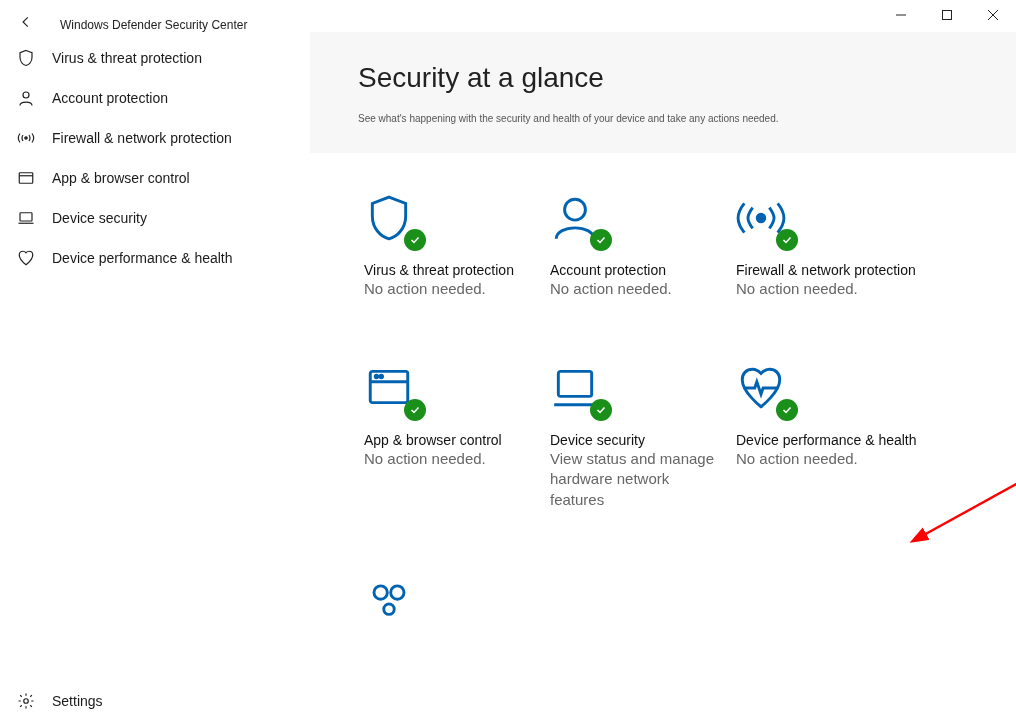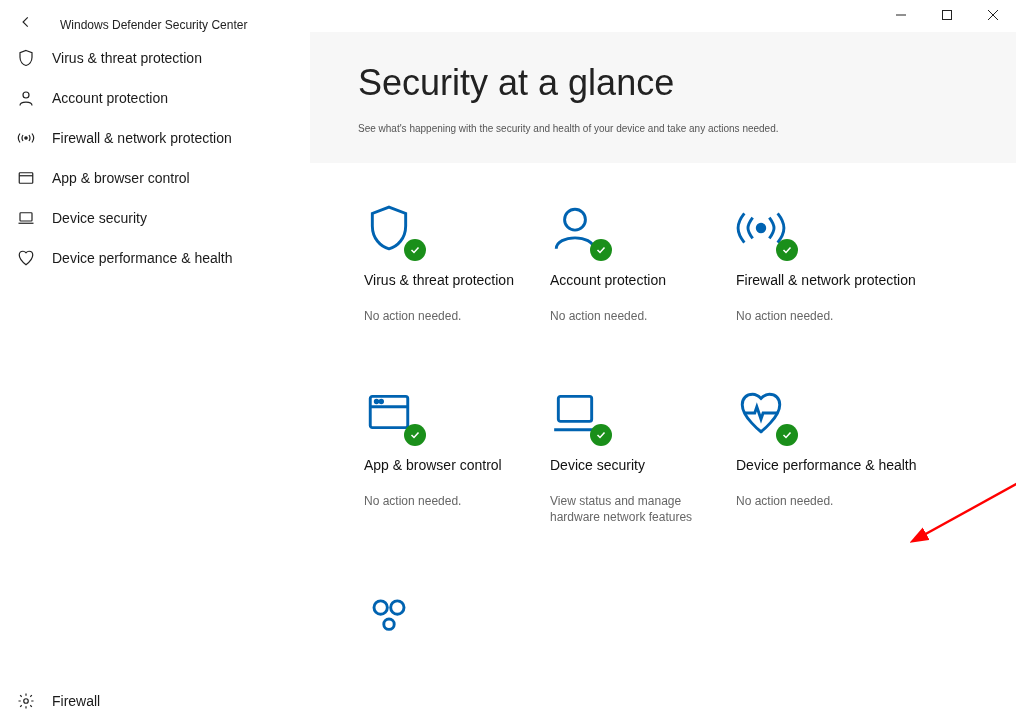--- a/index.html
+++ b/index.html
@@ -45,21 +45,21 @@
   }
   .nav li .icon { width: 20px; height: 20px; display: inline-flex; align-items:center; justify-content:center; }
   .nav li .label { padding-left: 16px; font-size: 14px; }
   .sidebar .filler { flex: 1; }
   .settings-row { height: 48px; display: flex; align-items: center; padding-left: 16px; cursor:pointer; }
   .settings-row .icon { width: 20px; height:20px; display:inline-flex; align-items:center; justify-content:center;}
   .settings-row .label { padding-left: 16px; font-size: 14px; }
 
   .main { flex: 1; padding: 40px 40px 0 48px; background: #fff; position: relative; }
   .hero { background: #f7f7f7; padding: 30px 36px 26px 36px; margin: -40px -40px 40px -48px; }
-  .hero h1 { font-weight: 400; font-size: 36px; color: #222; margin-left: 12px;}
+  .hero h1 { font-weight: 400; font-size: 28px; color: #222; margin-left: 12px;}
   .hero p { font-size: 10px; color: #555; margin-top: 18px; line-height: 1.45; max-width: 430px; margin-left: 12px; }
 
   .tiles {
     display: grid;
     grid-template-columns: repeat(3, 186px);
     column-gap: 0;
     row-gap: 64px;
     margin-left: 6px;
   }
   .tile { width: 186px; cursor: pointer; }
@@ -72,21 +72,21 @@
     width: 22px;
     height: 22px;
     border-radius: 50%;
     background: #1a8f1a;
     display: flex;
     align-items: center;
     justify-content: center;
   }
   .tile .badge svg { stroke: #fff; }
   .tile h3 { font-size: 14px; font-weight: 400; color: #111; line-height: 1.3; }
-  .tile p  { font-size: 12px; color: #666; line-height: 1.35; margin-top: 19px; max-width: 170px; }
+  .tile p  { font-size: 15px; color: #666; line-height: 1.35; margin-top: 0; max-width: 170px; }
 
   .partial-tile { margin-top: 70px; margin-left: 6px; width:52px; height:40px; overflow:hidden;}
 
   .arrow-annot {
     position: absolute;
     left: 600px;
     top: 442px;
     pointer-events: none;
   }
 </style>
@@ -176,21 +176,21 @@
       </li>
     </ul>
     <div class="filler"></div>
     <div class="settings-row">
       <span class="icon">
         <svg width="18" height="18" viewBox="0 0 24 24" fill="none" stroke="#222" stroke-width="1.6">
             <circle cx="12" cy="12" r="3"></circle>
             <path d="M12 2 V5 M12 19 V22 M4.2 4.2 L6.3 6.3 M17.7 17.7 L19.8 19.8 M2 12 H5 M19 12 H22 M4.2 19.8 L6.3 17.7 M17.7 6.3 L19.8 4.2"></path>
           </svg>
       </span>
-      <span class="label">Firewall</span>
+      <span class="label">Settings</span>
     </div>
   </div>
 
   <div class="main">
     <div class="hero">
       <h1>Security at a glance</h1>
       <p>See what's happening with the security and health of your device and take any actions needed.</p>
     </div>
 
     <div class="tiles">

